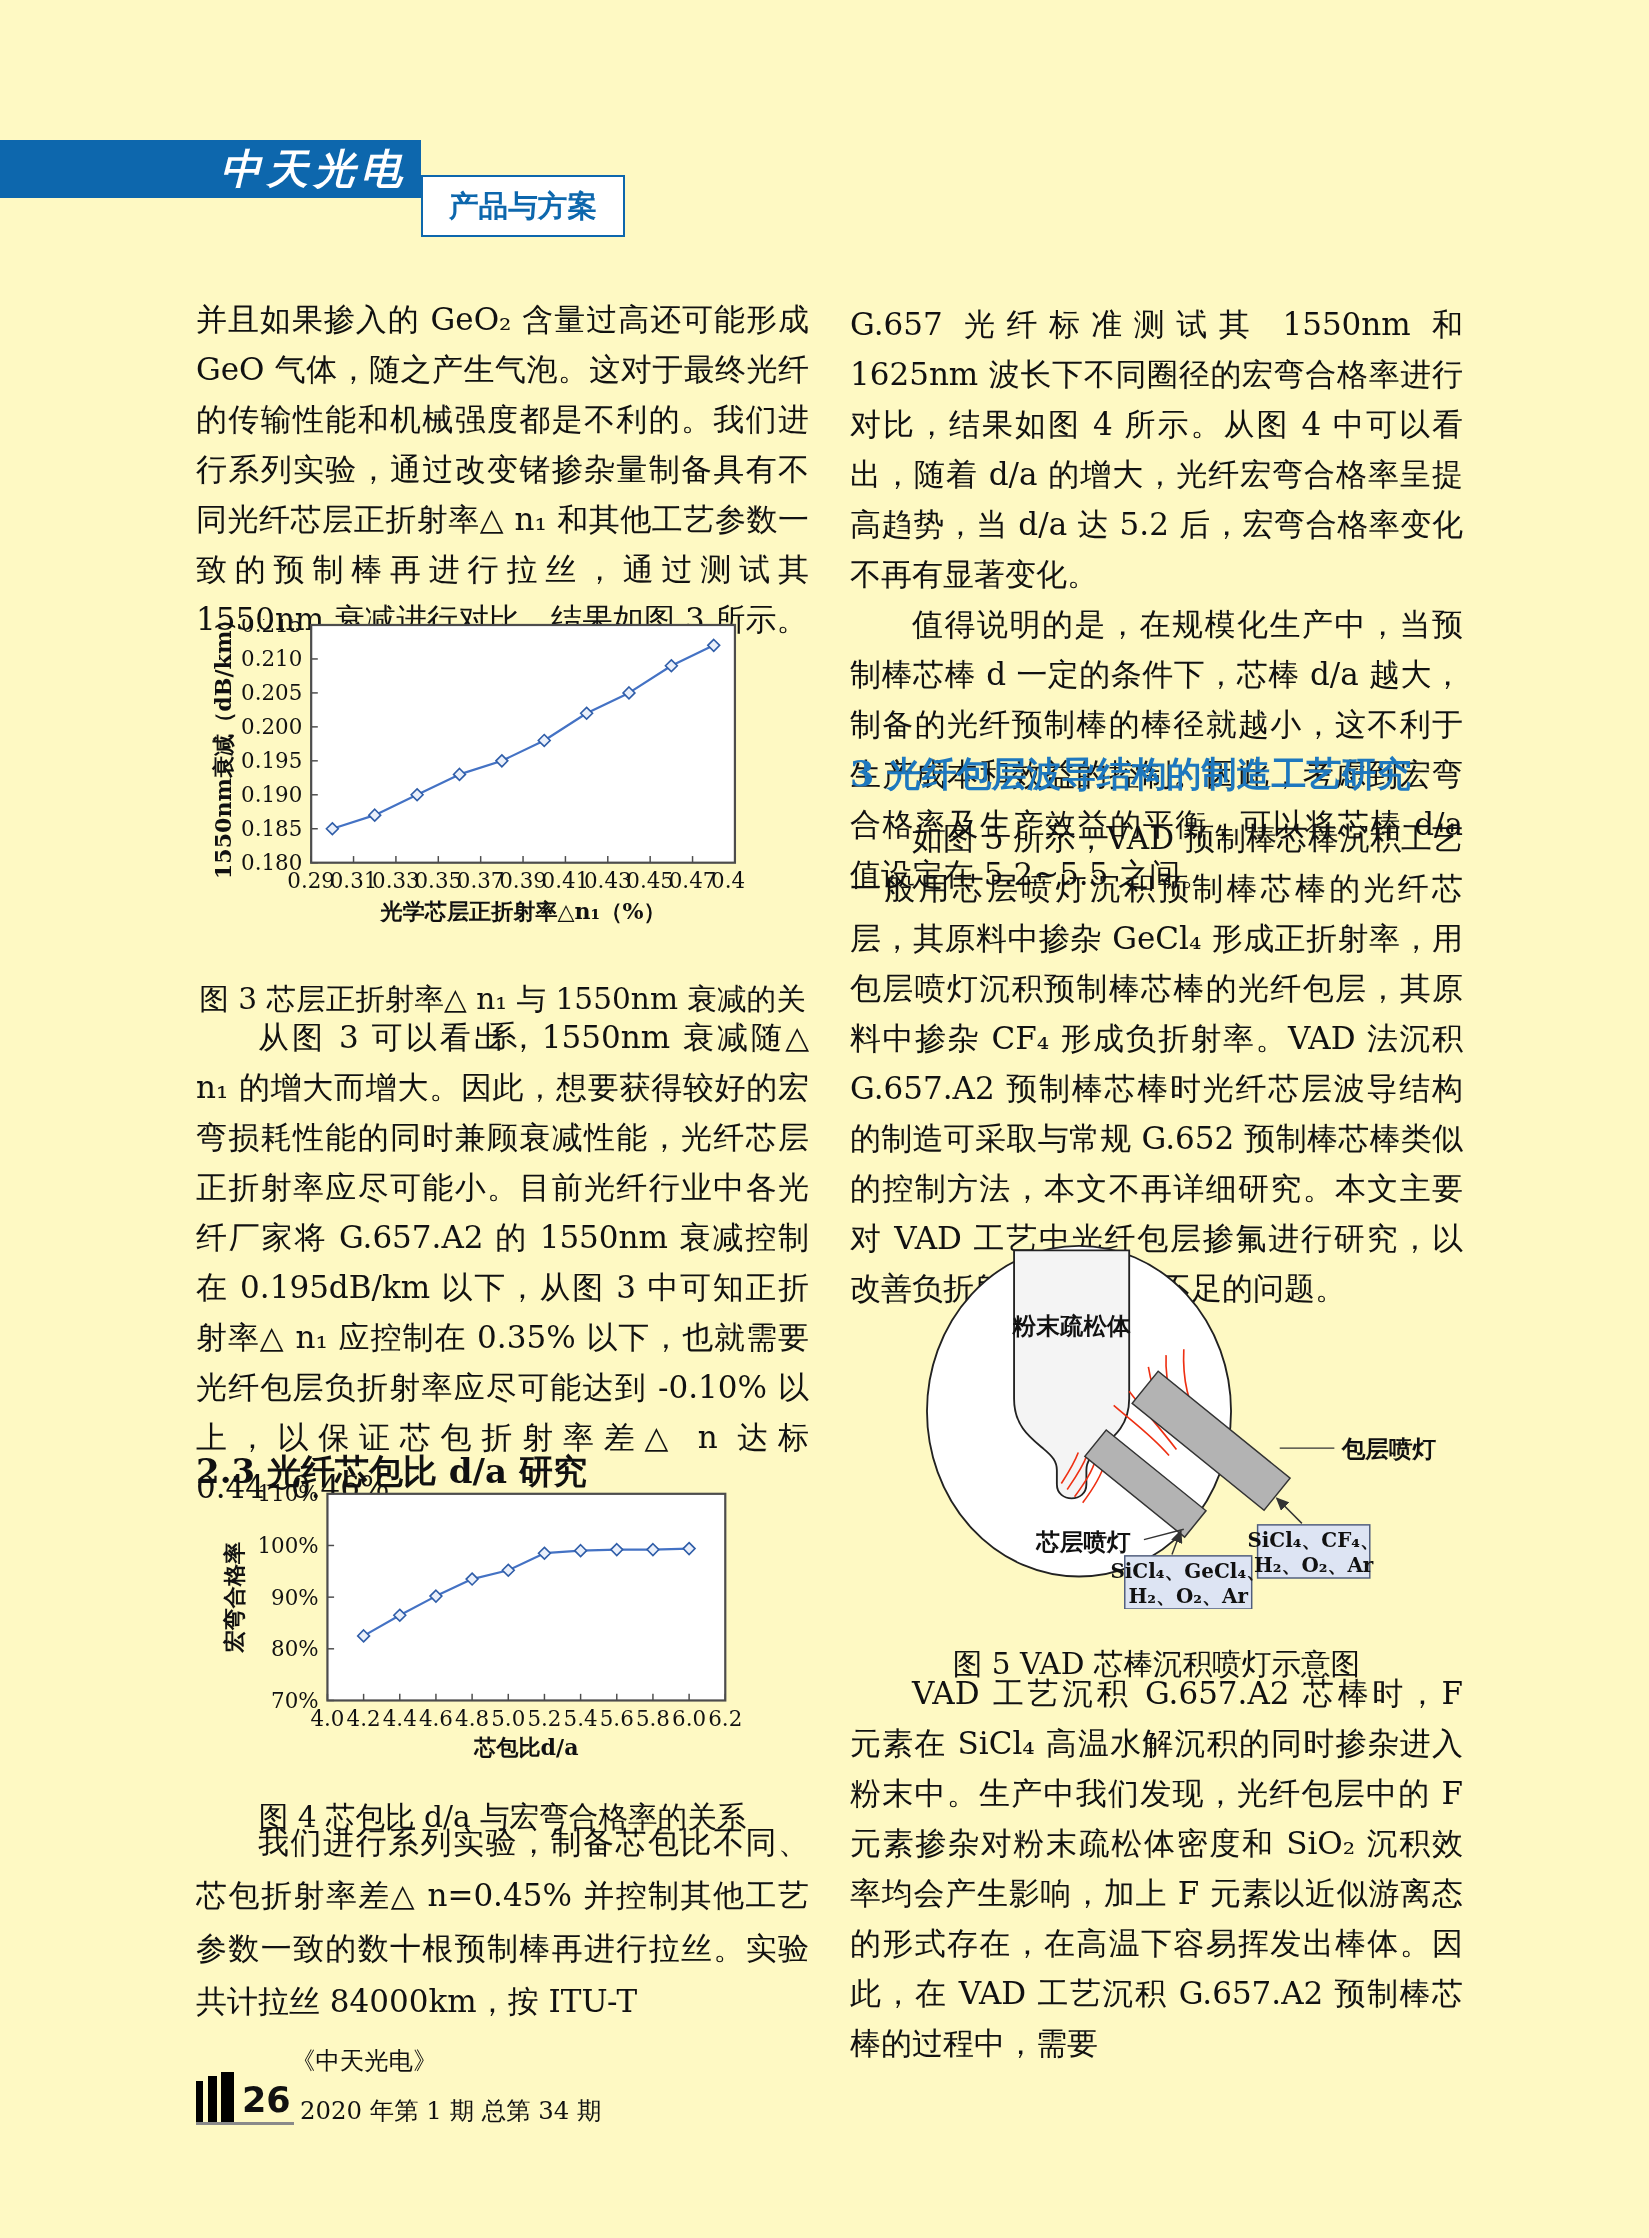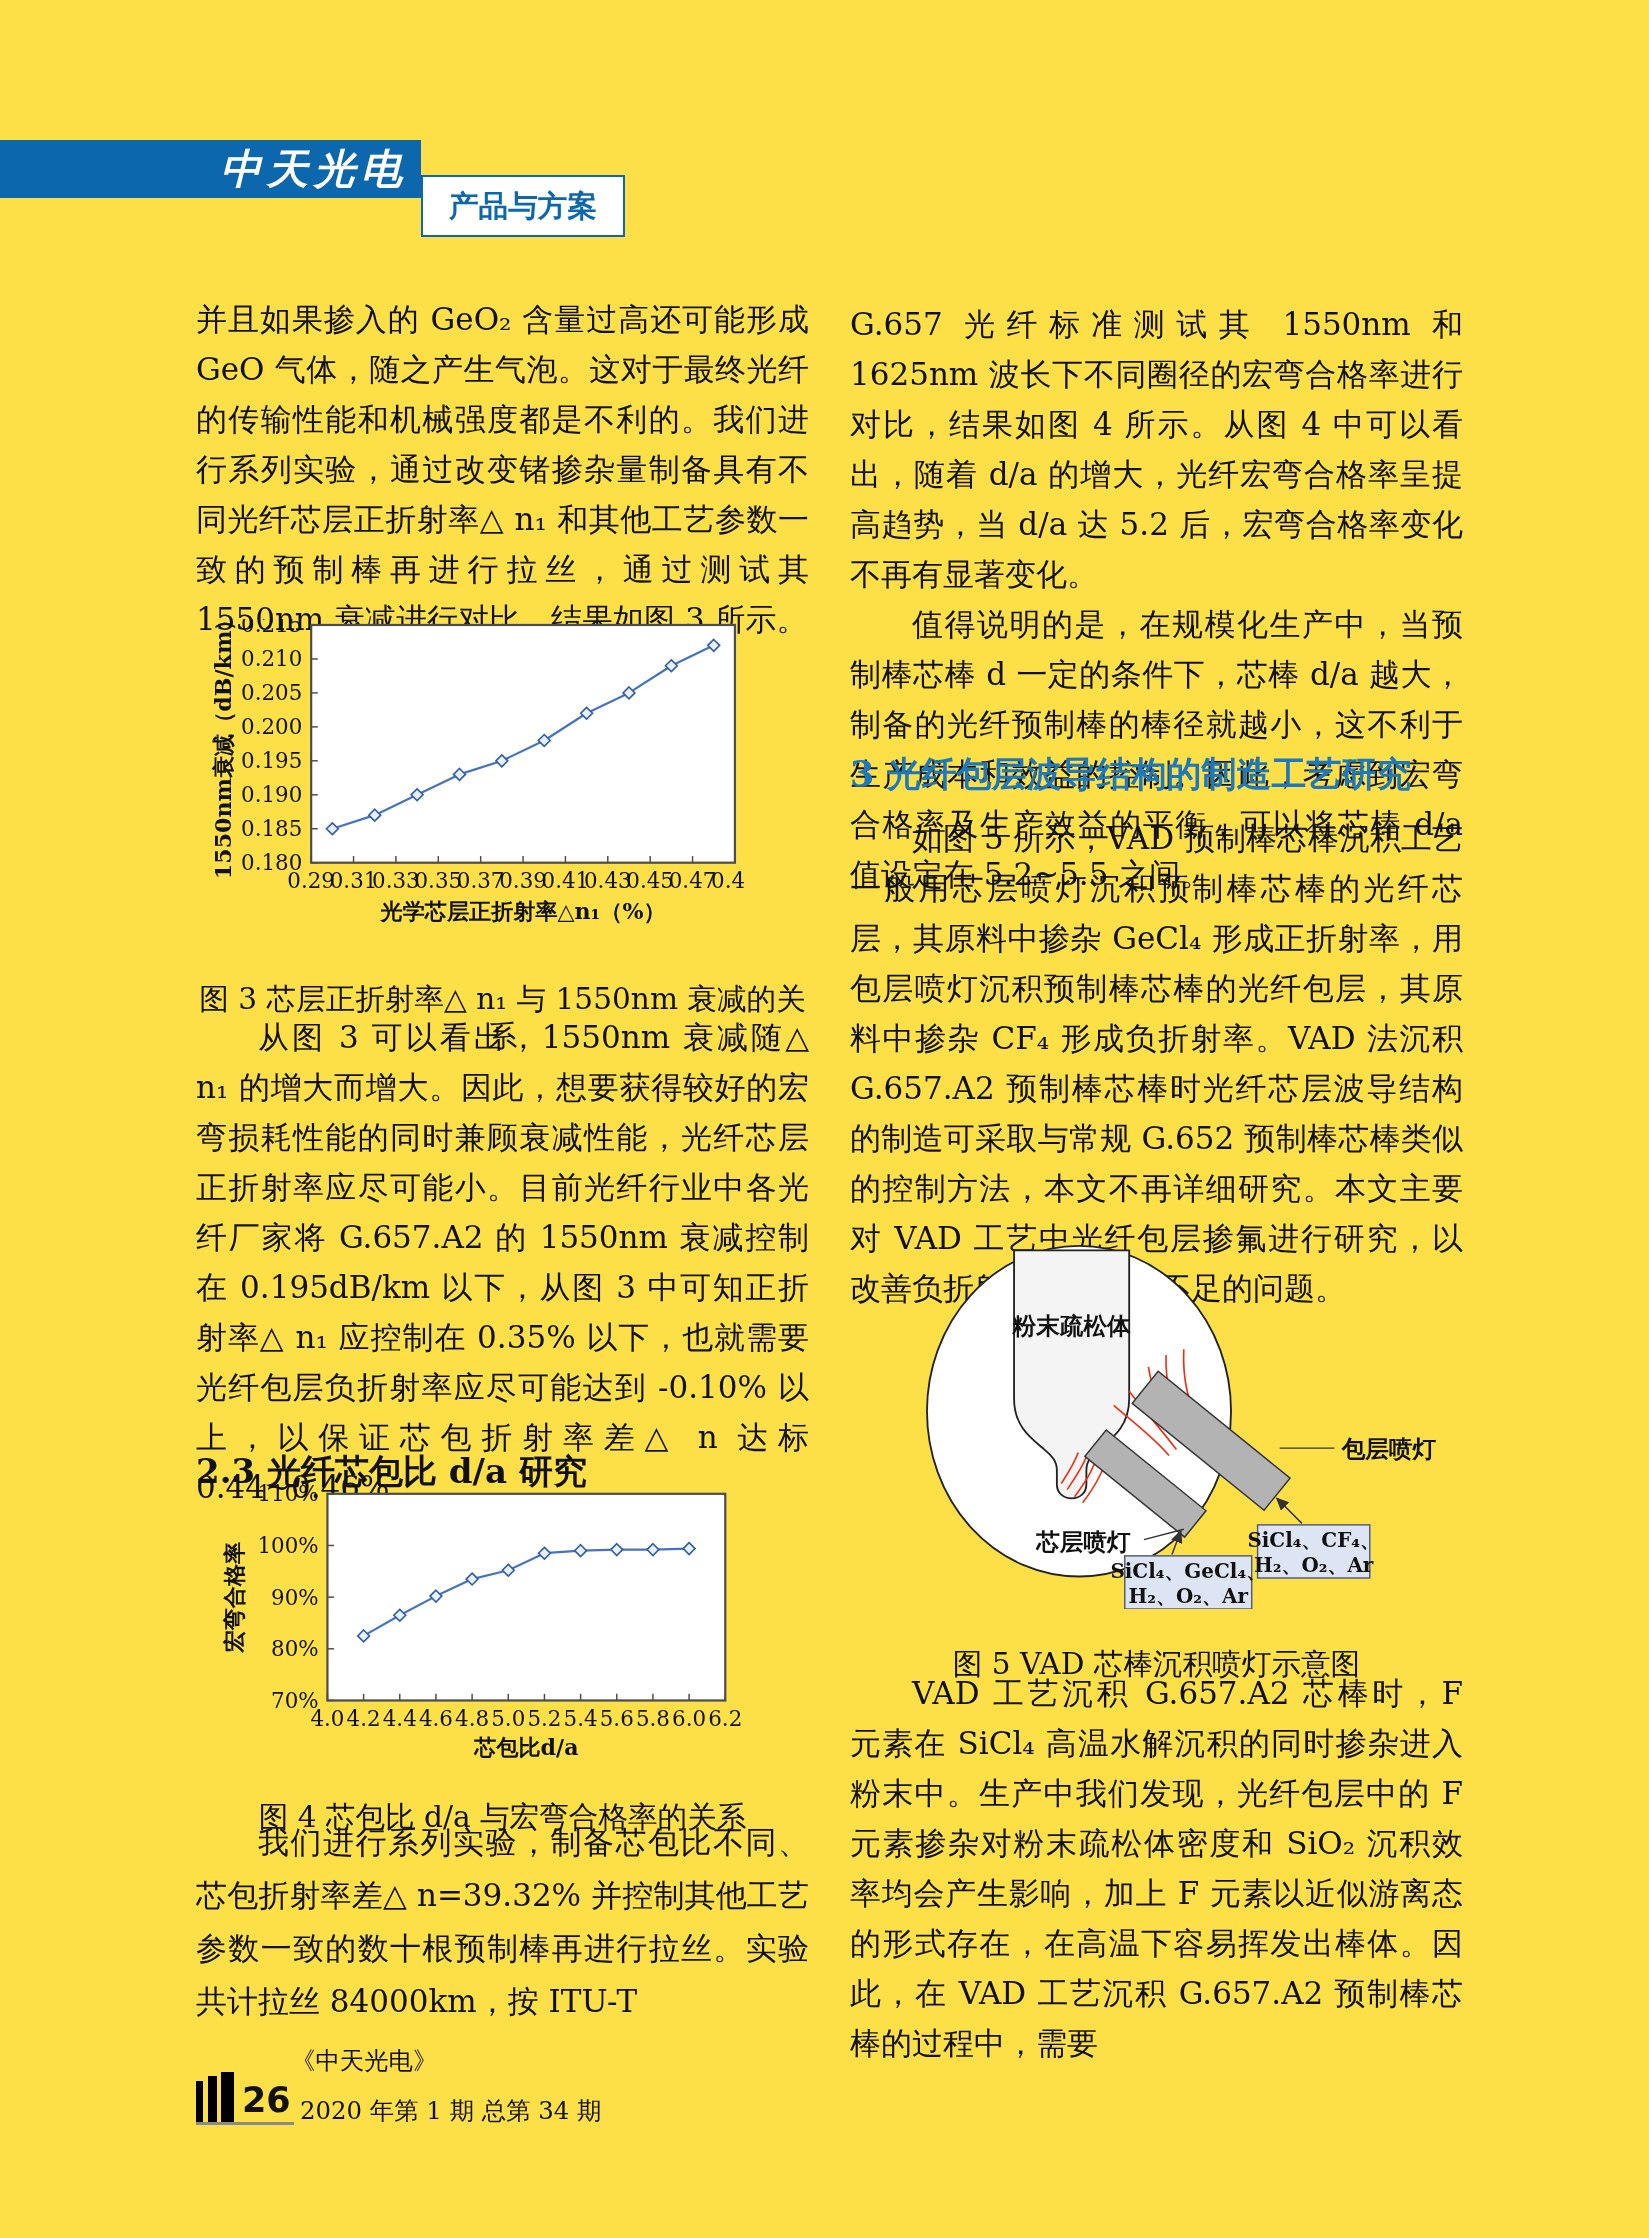--- a/index.html
+++ b/index.html
@@ -1,16 +1,16 @@
 <!DOCTYPE html>
 <html style="font-size:11.8px"><head>
 <meta charset="utf-8">
 <style>
   html,body{margin:0;padding:0;background:#e8e8e8;}
-  .page{position:relative;width:1649px;height:2239px;background:#fde047;overflow:hidden;
+  .page{position:relative;width:1649px;height:2239px;background:#fef9c3;overflow:hidden;
         font-family:"DejaVu Serif","Liberation Serif",serif;color:#111;}
   
   .header-bar{position:absolute;left:0;top:140px;width:421px;height:58px;}
   .logo{position:absolute;left:207px;top:145px;width:214px;height:49px;
         font-size:41px;font-weight:bold;font-style:italic;color:#ffffff;
         letter-spacing:5.9px;line-height:49px;text-align:center;}
   .tab-box{position:absolute;left:421px;top:146px;width:204px;height:62px;background:#ffffff;
            box-sizing:border-box;border:2.2px solid #0d67ad;display:flex;align-items:center;justify-content:center;
            font-family:"DejaVu Sans","Liberation Sans",sans-serif;font-weight:bold;font-size:29.6px;margin-top:29px;}
   
@@ -157,21 +157,21 @@
       <path d="M569.9999999999999 83.59999999999997L577.9999999999999 91.59999999999997L569.9999999999999 99.59999999999997L561.9999999999999 91.59999999999997Z" fill="#eaf0fb" stroke="#2f5da8" stroke-width="2.2"></path>
       <path d="M618.9999999999999 83.59999999999997L626.9999999999999 91.59999999999997L618.9999999999999 99.59999999999997L610.9999999999999 91.59999999999997Z" fill="#eaf0fb" stroke="#2f5da8" stroke-width="2.2"></path>
       <path d="M668 82.19999999999996L676 90.19999999999996L668 98.19999999999996L660 90.19999999999996Z" fill="#eaf0fb" stroke="#2f5da8" stroke-width="2.2"></path>
       <text x="447.5" y="370" text-anchor="middle" font-size="30" class="axis-title">芯包比d/a</text>
       <text x="62" y="156" text-anchor="middle" font-size="30" class="axis-title" transform="rotate(-90 62 156)">宏弯合格率</text>
     </svg>
 
   <div class="caption" style="left:196px;top:1764px;">图 4 芯包比 d/a 与宏弯合格率的关系</div>
 
   <div class="para" style="left:196px;top:1816px;line-height:53px;">
-    <p class="indent">我们进行系列实验，制备芯包比不同、芯包折射率差△ n=39.32% 并控制其他工艺参数一致的数十根预制棒再进行拉丝。实验共计拉丝 84000km，按 ITU-T</p>
+    <p class="indent">我们进行系列实验，制备芯包比不同、芯包折射率差△ n=0.45% 并控制其他工艺参数一致的数十根预制棒再进行拉丝。实验共计拉丝 84000km，按 ITU-T</p>
   </div>
 
   <div class="para" style="left:850px;top:299px;">
     <p>G.657 光纤标准测试其 1550nm 和 1625nm 波长下不同圈径的宏弯合格率进行对比，结果如图 4 所示。从图 4 中可以看出，随着 d/a 的增大，光纤宏弯合格率呈提高趋势，当 d/a 达 5.2 后，宏弯合格率变化不再有显著变化。</p>
     <p class="indent">值得说明的是，在规模化生产中，当预制棒芯棒 d 一定的条件下，芯棒 d/a 越大，制备的光纤预制棒的棒径就越小，这不利于生产成本和效益的控制。因此，考虑到宏弯合格率及生产效益的平衡，可以将芯棒 d/a 值设定在 5.2~5.5 之间。</p>
   </div>
 
   <div class="sec-heading" id="heading-3" style="left: 850px; top: 751px; font-size: 35px; line-height: 46px; color: rgb(30, 120, 190);">3 光纤包层波导结构的制造工艺研究</div>
 
   <div class="para" style="left:850px;top:813px;line-height:50px;">

